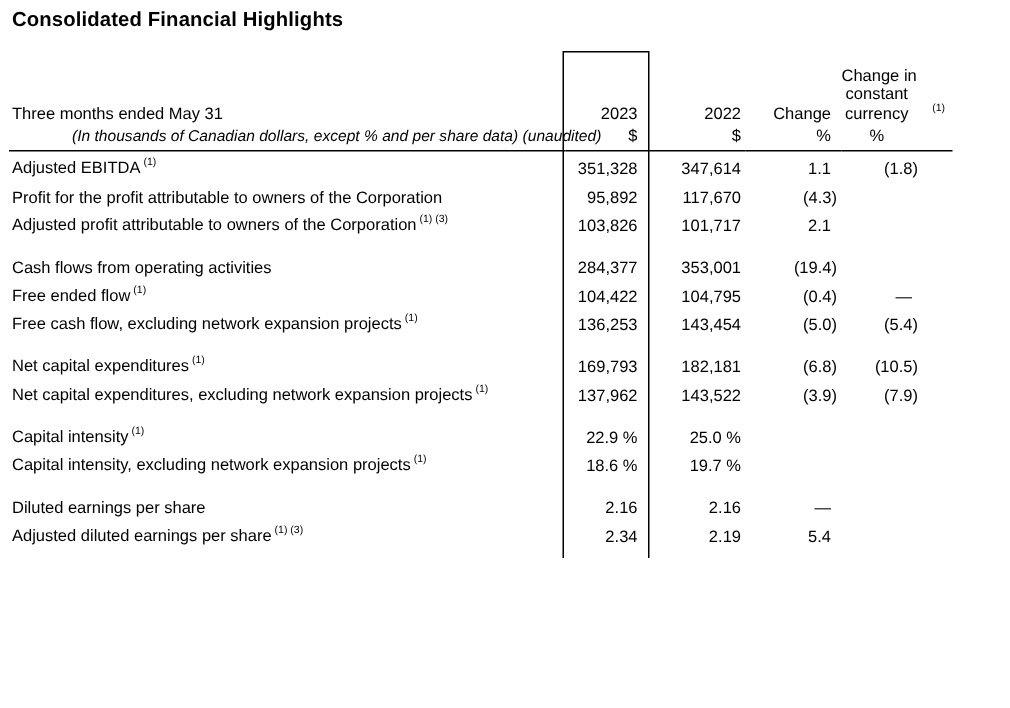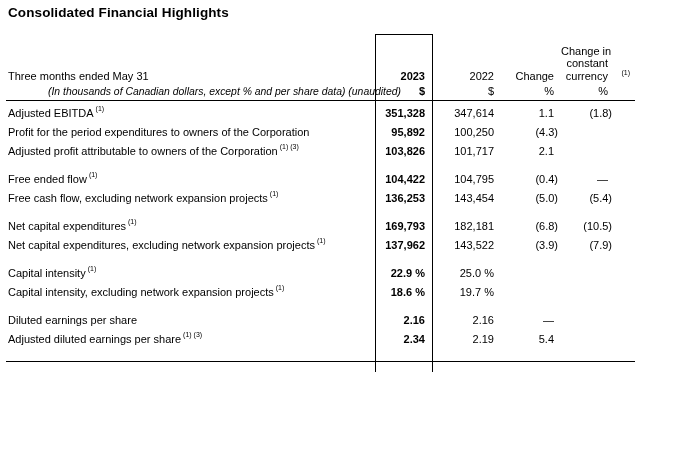--- a/index.html
+++ b/index.html
@@ -32,25 +32,25 @@
     font-size: 11px;
     color: #000;
   }
   td, th { padding: 0; margin: 0; }
   thead th { font-weight: normal; vertical-align: bottom; text-align: right; }
   tr.h1 th { height: 48px; }
   tr.h2 th { height: 18px; border-bottom: 1.5px solid #000; padding-bottom: 3px; }
   .c-label-h { text-align: left !important; padding-left: 2px !important; }
   .rowhead { font-weight: normal; white-space: nowrap; }
   .note { font-style: italic; font-size: 10.4px; white-space: nowrap; margin-left: 40px; }
-  .bold { font-weight: bold; }
+  .bold { font-weight: normal; }
   .c-2023 { padding-right: 8px !important; }
   .c-2022 { padding-right: 3px !important; }
   .c-change { padding-right: 7px !important; }
-  .c-const { padding-right: 27px !important; }
+  .c-const { padding-right: 27px !important; text-align: center; }
   .consthead { position: relative; }
   .consthead .hline { line-height: 12.5px; white-space: nowrap; }
   .consthead sup.hsup {
     position: absolute;
     right: 5px;
     bottom: 6px;
     font-size: 7px;
   }
   tbody td { height: 19px; vertical-align: middle; }
   td.num { text-align: right; white-space: nowrap; }
@@ -115,36 +115,43 @@
           <td colspan="5"></td>
         </tr>
         <tr>
       <td class="c-lbl"><span>Adjusted EBITDA</span><sup class="lsup">(1)</sup></td>
       <td class="num c-2023 bold"><span>351,328</span></td>
       <td class="num c-2022"><span>347,614</span></td>
       <td class="num c-change"><span>1.1</span></td>
       <td class="num c-const"><span class="paren">(1.8)</span></td>
     </tr>
         <tr>
-      <td class="c-lbl"><span>Profit for the period expenditures to owners of the Corporation</span></td>
+      <td class="c-lbl"><span>Profit for the profit attributable to owners of the Corporation</span></td>
       <td class="num c-2023 bold"><span>95,892</span></td>
-      <td class="num c-2022"><span>100,250</span></td>
+      <td class="num c-2022"><span>117,670</span></td>
       <td class="num c-change"><span class="paren">(4.3)</span></td>
       <td class="num c-const"><span></span></td>
     </tr>
         <tr>
       <td class="c-lbl"><span>Adjusted profit attributable to owners of the Corporation</span><sup class="lsup">(1) (3)</sup></td>
       <td class="num c-2023 bold"><span>103,826</span></td>
       <td class="num c-2022"><span>101,717</span></td>
       <td class="num c-change"><span>2.1</span></td>
       <td class="num c-const"><span></span></td>
     </tr>
         <tr class="spacer">
           <td colspan="5"></td>
         </tr>
+        <tr>
+      <td class="c-lbl"><span>Cash flows from operating activities</span></td>
+      <td class="num c-2023 bold"><span>284,377</span></td>
+      <td class="num c-2022"><span>353,001</span></td>
+      <td class="num c-change"><span class="paren">(19.4)</span></td>
+      <td class="num c-const"><span></span></td>
+    </tr>
         <tr>
       <td class="c-lbl"><span>Free ended flow</span><sup class="lsup">(1)</sup></td>
       <td class="num c-2023 bold"><span>104,422</span></td>
       <td class="num c-2022"><span>104,795</span></td>
       <td class="num c-change"><span class="paren">(0.4)</span></td>
       <td class="num c-const"><span>—</span></td>
     </tr>
         <tr>
       <td class="c-lbl"><span>Free cash flow, excluding network expansion projects</span><sup class="lsup">(1)</sup></td>
       <td class="num c-2023 bold"><span>136,253</span></td>

